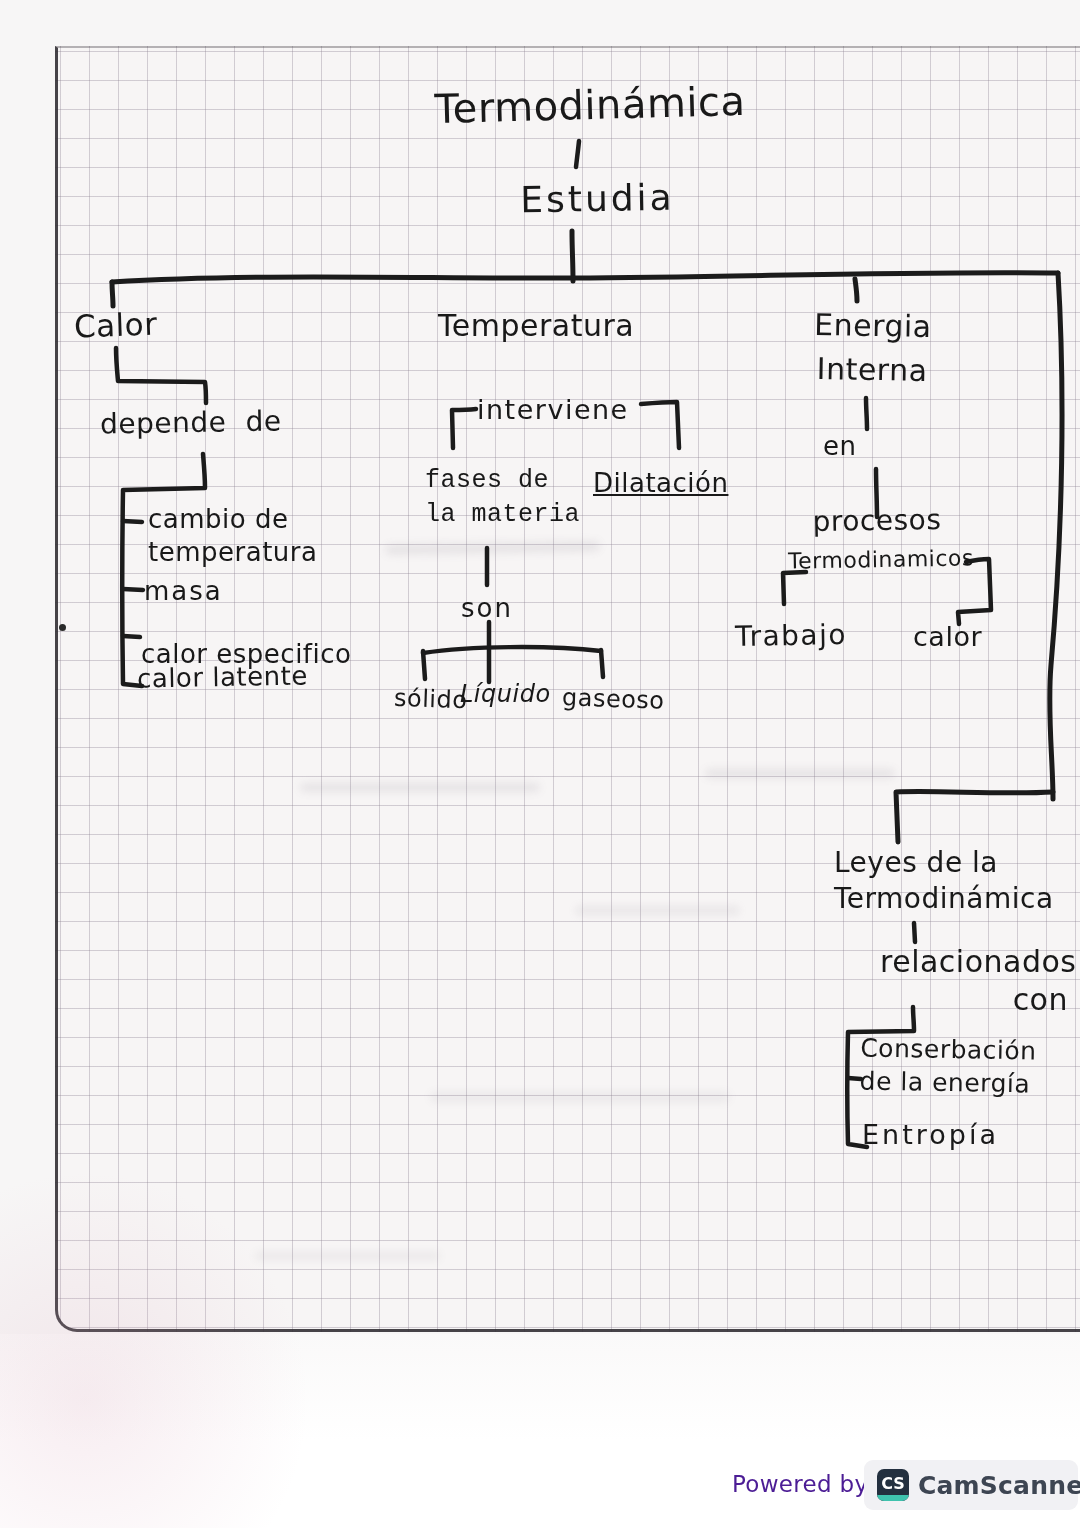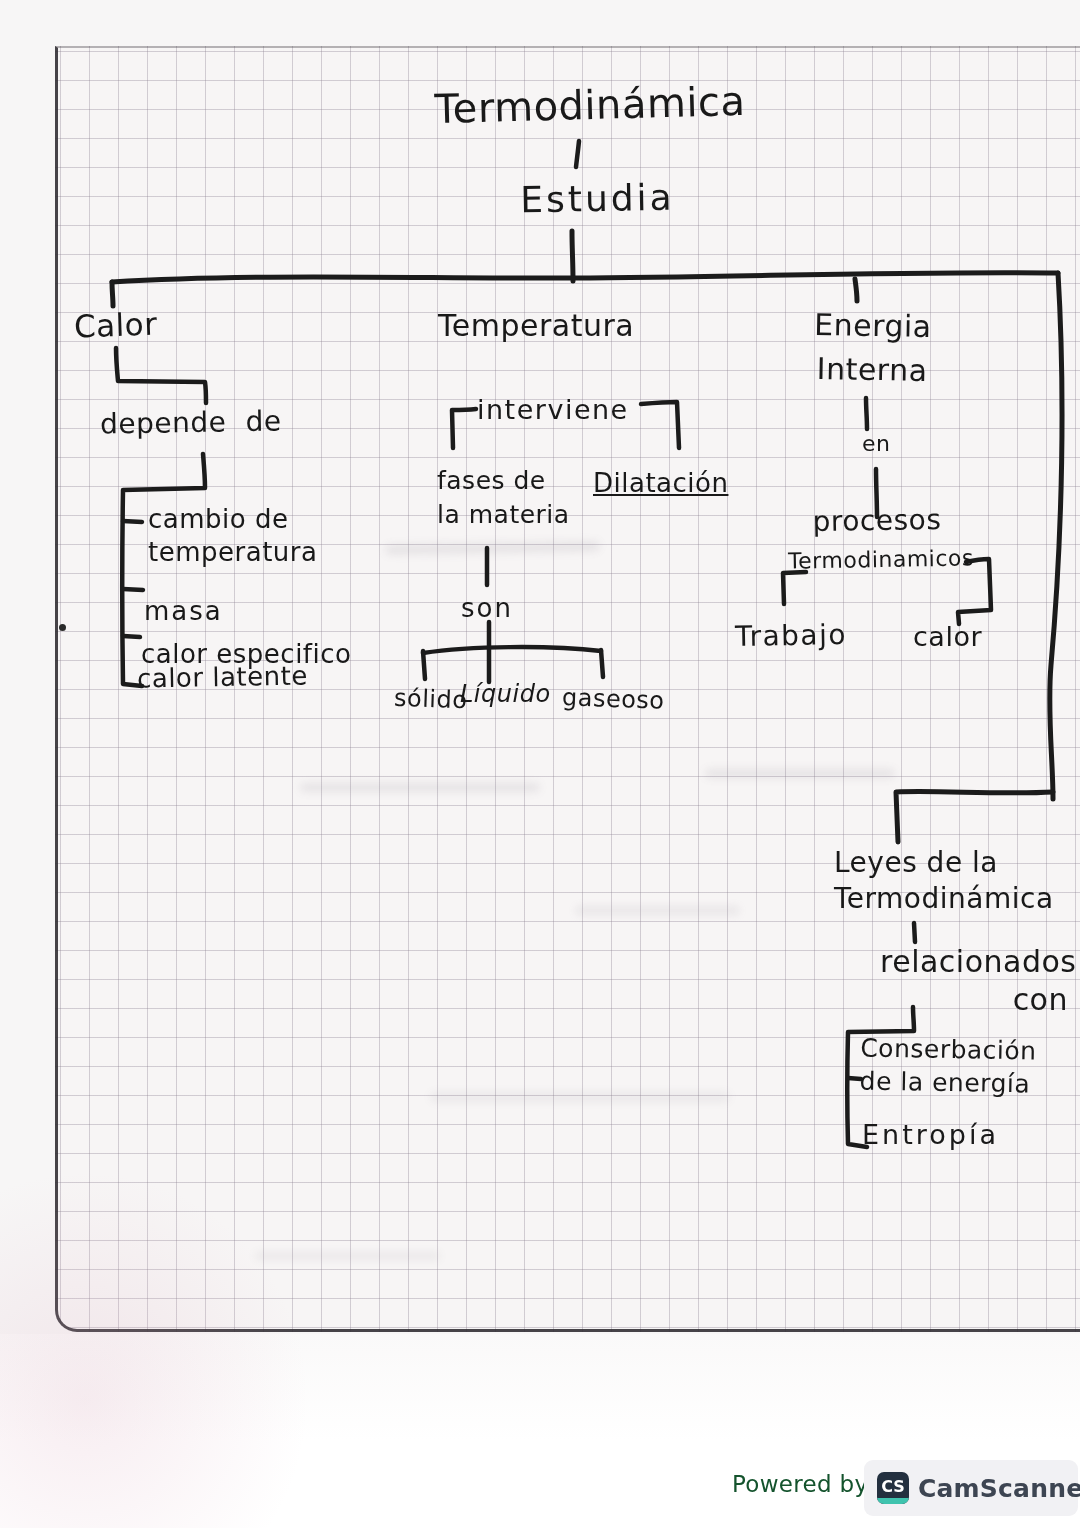--- a/index.html
+++ b/index.html
@@ -34,24 +34,24 @@
   .hw{
     position:absolute;color:#191919;line-height:1.25;white-space:pre-line;
     letter-spacing:0.5px;
   }
   .smudge{position:absolute;filter:blur(4px);opacity:.40;background:rgba(122,114,128,0.35);border-radius:5px;}
   .ink-dot{position:absolute;left:59px;top:624px;width:7px;height:7px;border-radius:50%;background:#2a2a2a;}
   svg.lines{position:absolute;left:0;top:0;pointer-events:none;}
   svg.lines path{fill:none;stroke:#1b1b1b;stroke-linecap:round;stroke-linejoin:round;}
 
   .footer-powered{
-    position:absolute;left:732px;top:1471px;font-size:23px;color:#14532d;letter-spacing:0.3px;
+    position:absolute;left:732px;top:1471px;font-size:23px;color:#4c1d95;letter-spacing:0.3px;
   }
   .footer-pill{
-    position:absolute;left:864px;top:1460px;width:214px;height:56px;
+    position:absolute;left:864px;top:1460px;width:214px;height:50px;
     background:#f1f1f4;border-radius:9px;display:flex;align-items:center;gap:9px;padding-left:13px;box-sizing:border-box;
   }
   .cs-logo{
     position:relative;width:32px;height:32px;background:#23303f;border-radius:7px;
     display:flex;align-items:center;justify-content:center;overflow:hidden;flex:0 0 auto;
   }
   .cs-logo .cs-text{color:#ffffff;font-weight:bold;font-size:16px;letter-spacing:0;position:relative;top:-2px;}
   .cs-accent{position:absolute;left:0;bottom:0;width:100%;height:6px;background:#3fc3ae;border-radius:0 0 7px 7px;}
   .camscanner-text{font-size:25px;font-weight:bold;color:#3d4552;letter-spacing:0.2px;}
 </style>
@@ -116,37 +116,37 @@
 </svg>
 </div>
 
 <div class="hw" style="left:430px;top:80px;width:320px;text-align:center;font-size:40px;transform:rotate(-1.5deg);">Termodinámica</div>
 <div class="hw" style="left:505px;top:176px;width:185px;text-align:center;font-size:36px;transform:rotate(-1deg);letter-spacing:3px;">Estudia</div>
 
 <div class="hw" style="left:74px;top:306px;font-size:31px;transform:rotate(-2deg);">Calor</div>
 <div class="hw" style="left:100px;top:405px;font-size:28px;transform:rotate(-1deg);word-spacing:10px;">depende de</div>
 <div class="hw" style="left:148px;top:503px;font-size:26px;line-height:1.25;">cambio de
 temperatura</div>
-<div class="hw" style="left:144px;top:575px;font-size:26px;letter-spacing:2px;margin-top:20px;">masa</div>
+<div class="hw" style="left:144px;top:575px;font-size:26px;letter-spacing:2px;">masa</div>
 <div class="hw" style="left:141px;top:638px;font-size:26px;">calor especifico</div>
 <div class="hw" style="left:137px;top:661px;font-size:26px;transform:rotate(-1deg);">calor latente</div>
 
 <div class="hw" style="left:438px;top:307px;font-size:30px;">Temperatura</div>
 <div class="hw" style="left:477px;top:385px;font-size:27px;letter-spacing:1.5px;margin-top:8px;">interviene</div>
-<div class="hw" style="left:437px;top:464px;font-size:25px;line-height:1.35;">fases de
+<div class="hw" style="left:425px;top:464px;font-size:25px;line-height:1.35;font-family:Liberation Mono, monospace;">fases de
 la materia</div>
 <div class="hw" style="left:593px;top:467px;font-size:26px;text-decoration:underline;">Dilatación</div>
 <div class="hw" style="left:461px;top:592px;font-size:26px;letter-spacing:2px;">son</div>
 <div class="hw" style="left:394px;top:684px;font-size:24px;transform:rotate(2deg);">sólido</div>
 <div class="hw" style="left:460px;top:679px;font-size:24px;font-style:italic;">Líquido</div>
 <div class="hw" style="left:562px;top:684px;font-size:24px;transform:rotate(2deg);">gaseoso</div>
 
 <div class="hw" style="left:790px;top:304px;width:165px;text-align:center;font-size:30px;line-height:1.45;transform:rotate(1deg);">Energia
 Interna</div>
-<div class="hw" style="left:862px;top:430px;font-size:22px;">en</div>
+<div class="hw" style="left:823px;top:430px;font-size:26px;">en</div>
 <div class="hw" style="left:812px;top:503px;width:130px;text-align:center;font-size:28px;transform:rotate(-1deg);">procesos</div>
 <div class="hw" style="left:788px;top:546px;width:185px;text-align:center;font-size:22px;transform:rotate(-1deg);">Termodinamicos</div>
 <div class="hw" style="left:735px;top:618px;font-size:28px;transform:rotate(-1deg);letter-spacing:1.5px;">Trabajo</div>
 <div class="hw" style="left:913px;top:620px;font-size:27px;">calor</div>
 
 <div class="hw" style="left:798px;top:845px;font-size:28px;line-height:1.3;margin-left:36px;">Leyes de la
 Termodinámica</div>
 <div class="hw" style="left:880px;top:943px;width:188px;text-align:right;font-size:30px;line-height:1.25;">relacionados
 con</div>
 <div class="hw" style="left:860px;top:1034px;font-size:25px;line-height:1.3;transform:rotate(1deg);">Conserbación

